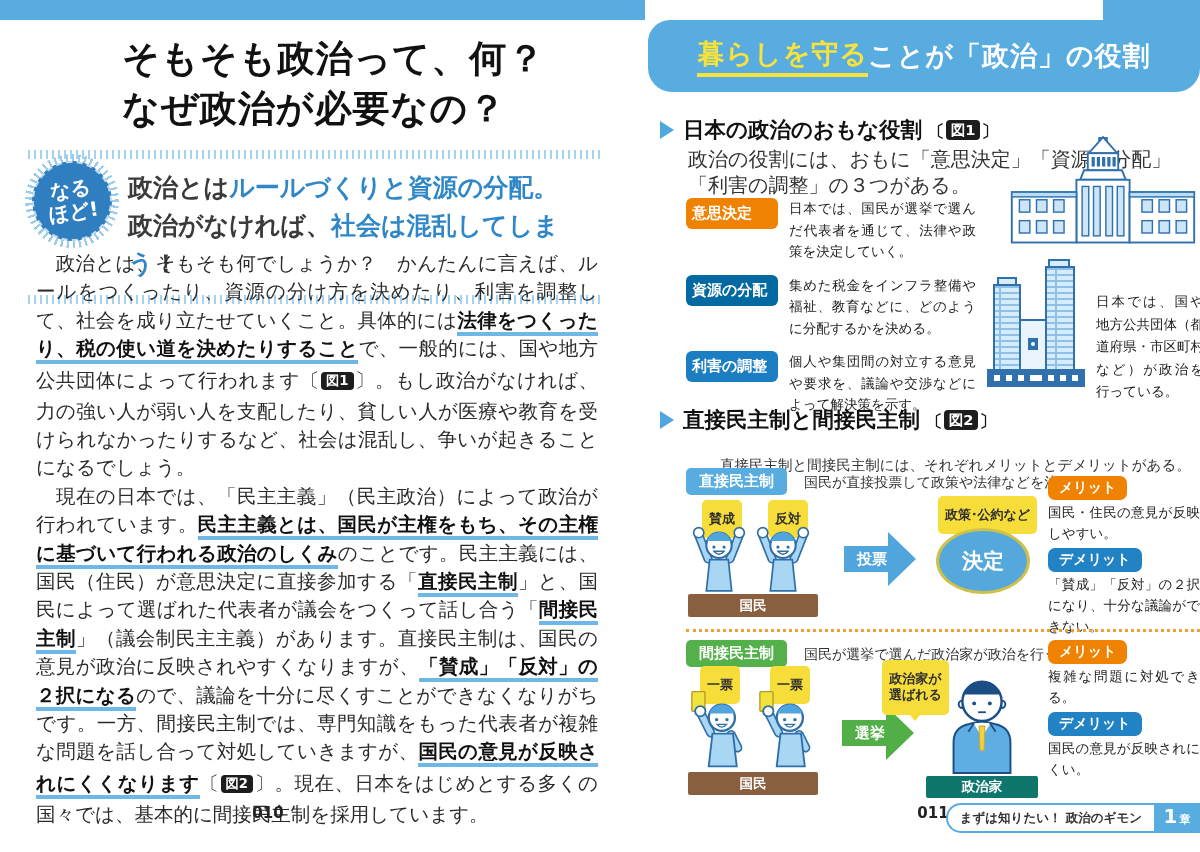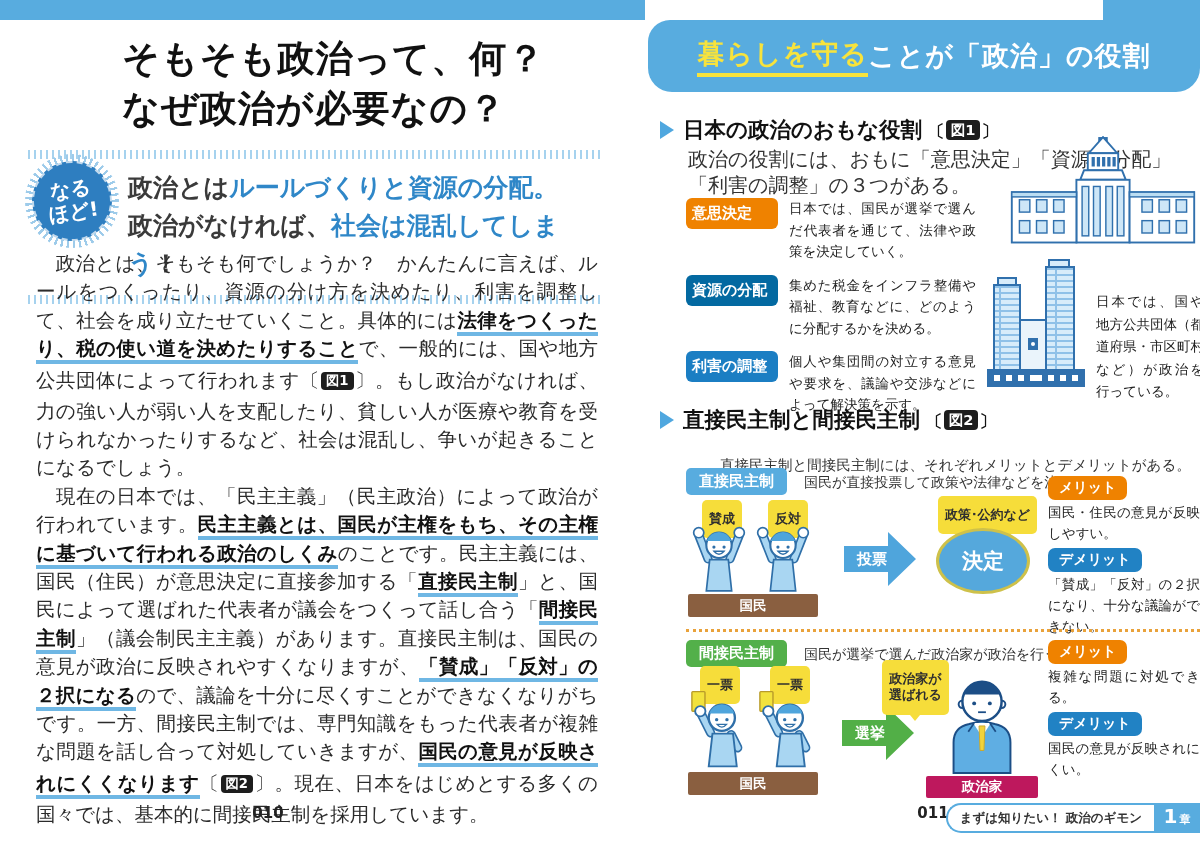--- a/index.html
+++ b/index.html
@@ -79,21 +79,21 @@
              display:flex;align-items:center;justify-content:center;border-radius:2px;}
   .arrow-wrap{position:absolute;width:72px;height:54px;}
   .arrow-label{position:absolute;left:4px;top:0;width:48px;height:54px;display:flex;align-items:center;justify-content:center;
                color:#fff;font-size:15px;font-weight:800;}
   #kettei{position:absolute;left:250px;top:60px;width:94px;height:66px;background:#55A8DC;border:3px solid #CEC14A;
           border-radius:50%;color:#fff;font-size:21px;font-weight:800;display:flex;align-items:center;justify-content:center;box-sizing:border-box;}
   .mbadge{position:absolute;color:#fff;font-size:14px;font-weight:800;padding:3px 11px;border-radius:7px;}
   .m-orange{background:#EF8200;} .m-blue{background:#2182C4;}
   .mtext{position:absolute;width:152px;font-size:13.5px;line-height:21px;color:#222;text-align:justify;}
   #separator{left:686px;top:629px;width:514px;border-top:3px dotted #E9A23B;height:0;}
-  #seijika-bar{position:absolute;left:240px;top:136px;width:112px;height:22px;background:#be185d;color:#fff;
+  #seijika-bar{position:absolute;left:240px;top:136px;width:112px;height:22px;background:#0f766e;color:#fff;
                font-size:13.5px;font-weight:700;display:flex;align-items:center;justify-content:center;border-radius:2px;}
 
   
   #footer-badge{right:0;top:803px;display:flex;height:30px;}
   #footer-label{background:#fff;border:2px solid #58ACDF;border-right:none;border-radius:15px 0 0 15px;
                 padding:0 12px;font-size:12.5px;font-weight:700;color:#333;display:flex;align-items:center;}
   #footer-chapter{background:#58ACDF;color:#fff;width:46px;display:flex;align-items:baseline;justify-content:center;padding-top:3px;box-sizing:border-box;}
   #chapter-number{font-size:20px;font-weight:900;line-height:1;}
   #chapter-unit{font-size:11px;font-weight:700;margin-left:2px;}
 </style>

